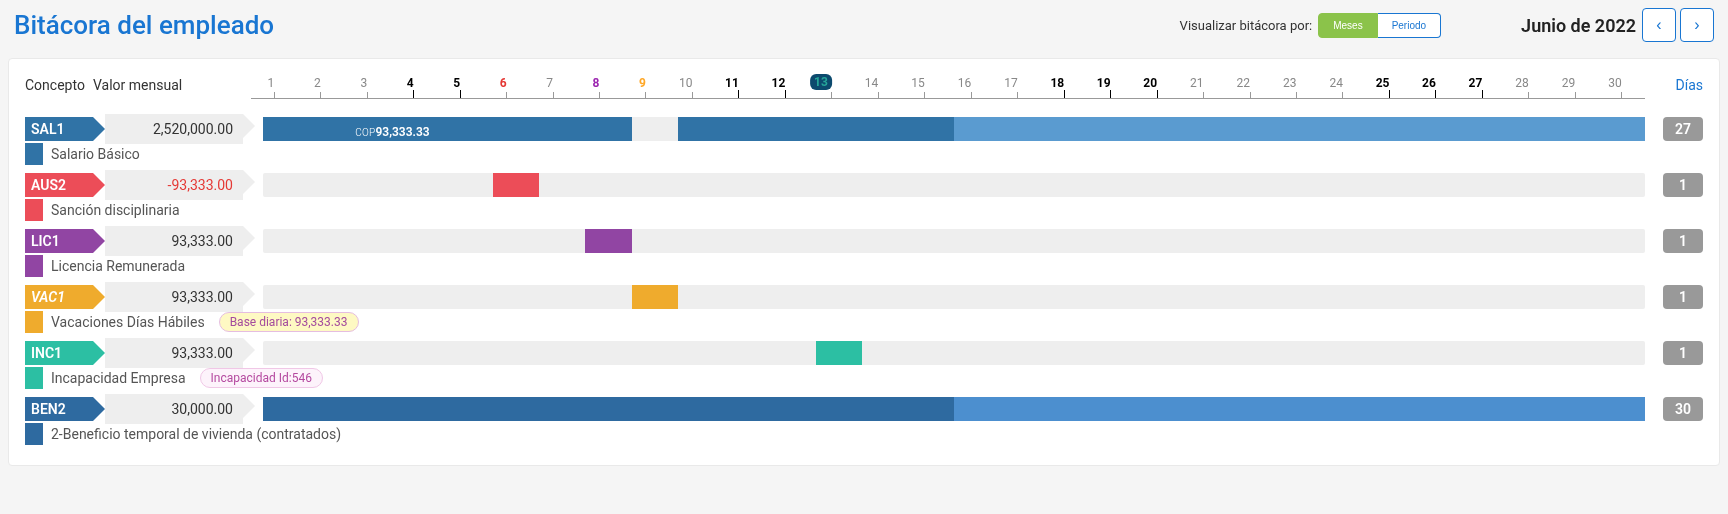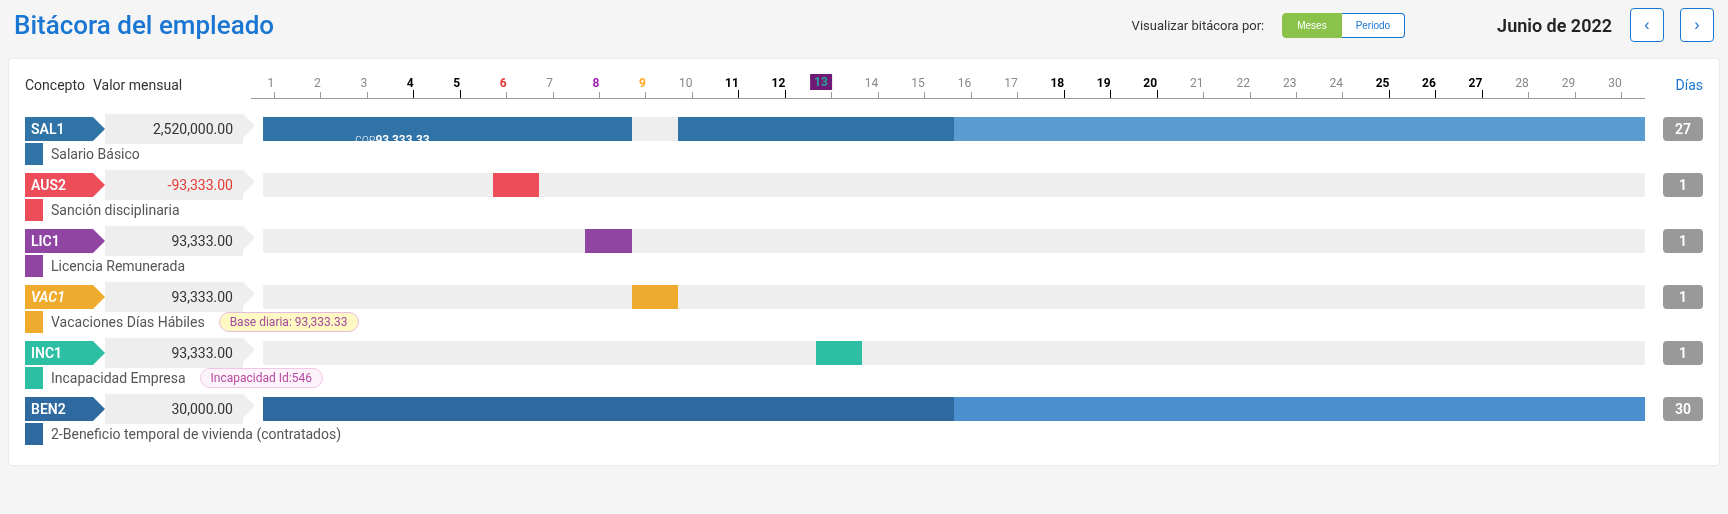--- a/index.html
+++ b/index.html
@@ -12,21 +12,20 @@
   .page {
     width: 1728px;
     height: 514px;
     background: #f5f5f5;
     overflow: hidden;
   }
   .topbar {
     display: flex;
     align-items: center;
     padding: 8px 14px 10px 14px;
-    gap: 12px;
   }
   .title {
     font-size: 26px;
     color: #1976d2;
     font-weight: 500;
     flex: 0 0 auto;
   }
   .spacer { flex: 1; }
   .vis-label {
     color: #333;
@@ -111,21 +110,21 @@
     bottom: 8px;
     transform: translateX(-50%);
     font-size: 12px;
     color: #888;
     white-space: nowrap;
   }
   .day-num.bold { color: #000; font-weight: 700; }
   .day-num.red { color: #e53935; font-weight: 700; }
   .day-num.purple { color: #9c27b0; font-weight: 700; }
   .day-num.orange { color: #ffa726; font-weight: 700; }
-  .day-num.teal { color: #26a69a; font-weight: 700; background:#701a75; padding:1px 4px; border-radius:0;}
+  .day-num.teal { color: #26a69a; font-weight: 700; background:#0c4a6e; padding:1px 4px; border-radius:6px;}
   .col-dias {
     width: 40px;
     text-align: right;
     color: #1976d2;
     font-size: 14px;
   }
 
   .concept-row {
     margin-bottom: 4px;
   }
@@ -207,21 +206,21 @@
   .seg-purple{ background:#9145a3; }
   .seg-orange{ background:#efab2d; }
   .seg-teal  { background:#2cbfa3; }
   .seg-ben-d { background:#2e6aa0; }
   .seg-ben-l { background:#4c8fcf; }
 
   .seg-label {
     position:absolute;
     color:#fff;
     font-size:12px;
-    top:16px;
+    top:8px;
     white-space:nowrap;
   }
   .seg-label .cop{ font-size:10px; font-weight:300; letter-spacing:0.3px;}
   .seg-label .amt{ font-weight:600; }
 
   .days-chip {
     width: 40px;
     height: 24px;
     background: #999;
     color: #fff;

